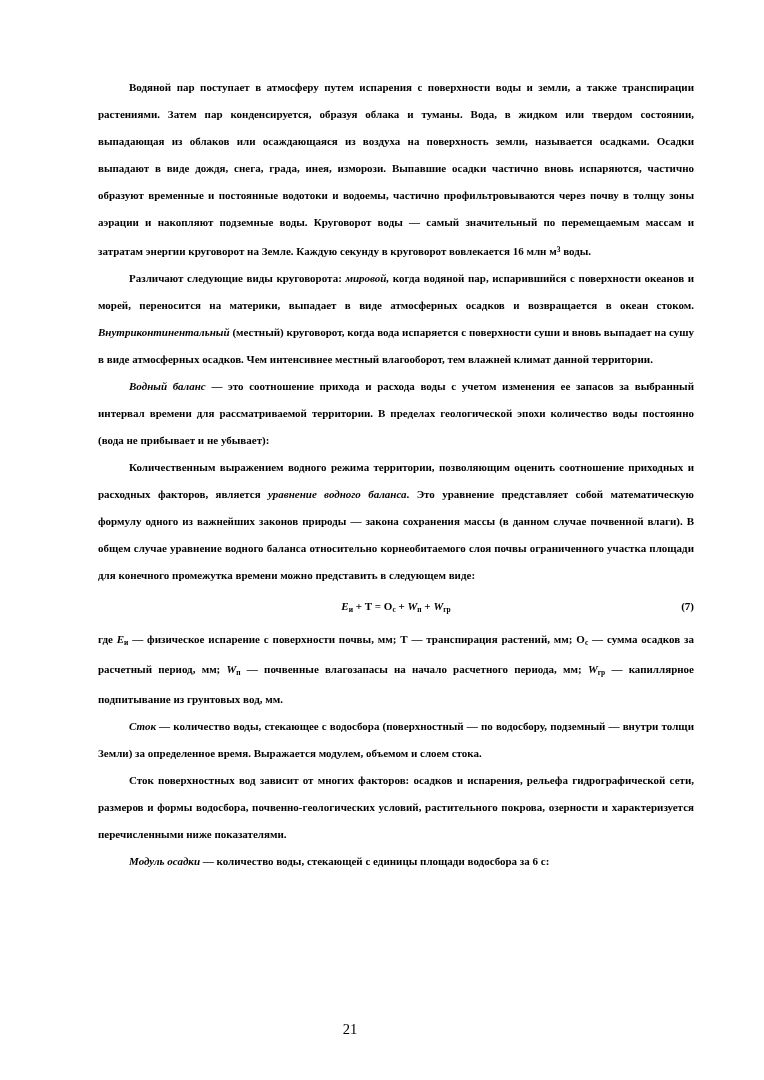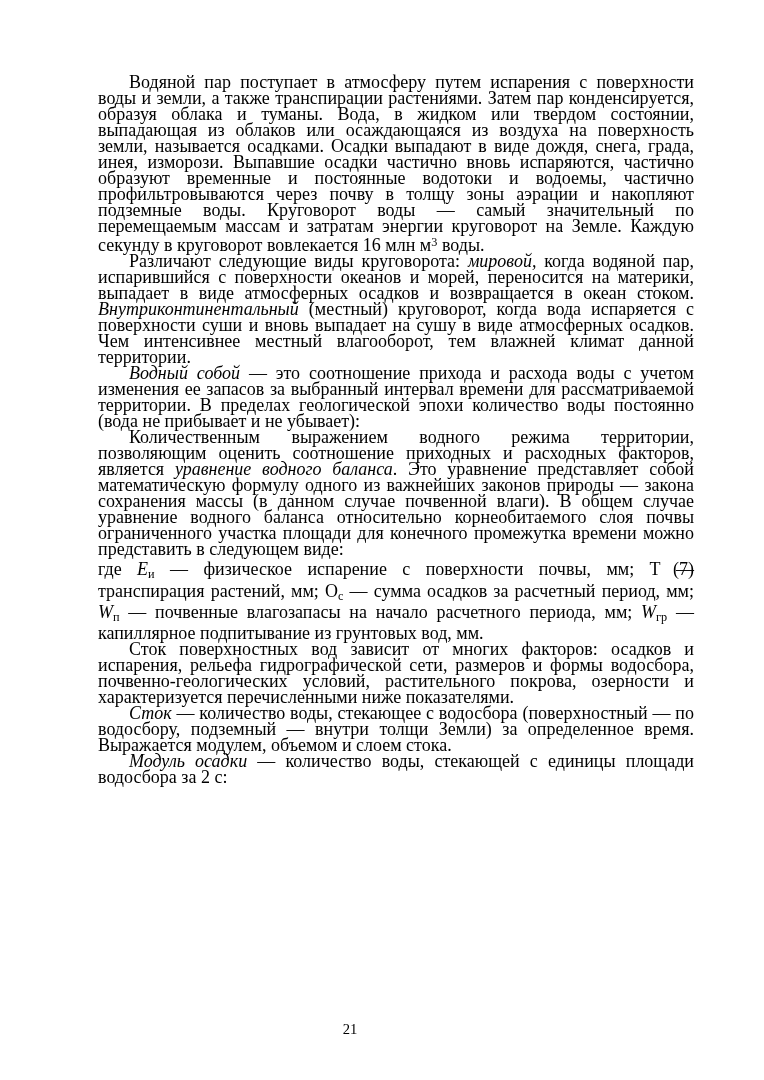--- a/index.html
+++ b/index.html
@@ -16,25 +16,26 @@
     overflow: hidden;
   }
   .page {
     box-sizing: border-box;
     width: 764px;
     height: 1080px;
     padding: 74px 70px 30px 98px;
     position: relative;
   }
   .body-text {
-    font-size: 18px;
-    line-height: 16px;
+    font-size: 11px;
+    line-height: 27px;
     text-align: justify;
     text-justify: inter-word;
     hyphens: manual;
+    font-weight: bold;
   }
   p {
     margin: 0;
     text-indent: 31px;
   }
   .noindent {
     text-indent: 0;
   }
   .eq-line {
     position: relative;
@@ -73,33 +74,34 @@
 </head>
 <body>
 
 <div class="page">
   <div class="body-text">
 
     <p><span>Водяной пар поступает в атмосферу путем испарения с поверхности воды и земли, а также транспирации растениями. Затем пар конденсируется, образуя облака и туманы. Вода, в жидком или твердом состоянии, выпадающая из облаков или осаждающаяся из воздуха на поверхность земли, называется осадками. Осадки выпадают в виде дождя, снега, града, инея, изморози. Выпавшие осадки частично вновь испаряются, частично образуют временные и постоянные водотоки и водоемы, частично профильтровываются через почву в толщу зоны аэрации и накопляют подземные воды. Круговорот воды — самый значительный по перемещаемым массам и затратам энергии круговорот на Земле. Каждую секунду в круговорот вовлекается 16 млн м</span><sup>3</sup><span> воды.</span></p>
 
     <p><span>Различают следующие виды круговорота: </span><i>мировой,</i><span> когда водяной пар, испарившийся с поверхности океанов и морей, переносится на материки, выпадает в виде атмосферных осадков и возвращается в океан стоком. </span><i>Внутриконтинентальный</i><span> (местный) круговорот, когда вода испаряется с поверхности суши и вновь выпадает на сушу в виде атмосферных осадков. Чем интенсивнее местный влагооборот, тем влажней климат данной территории.</span></p>
 
-    <p><i>Водный собой</i><span> — это соотношение прихода и расхода воды с учетом изменения ее запасов за выбранный интервал времени для рассматриваемой территории. В пределах геологической эпохи количество воды постоянно (вода не прибывает и не убывает):</span></p>
+    <p><i>Водный баланс</i><span> — это соотношение прихода и расхода воды с учетом изменения ее запасов за выбранный интервал времени для рассматриваемой территории. В пределах геологической эпохи количество воды постоянно (вода не прибывает и не убывает):</span></p>
 
 
 
     <p><span>Количественным выражением водного режима территории, позволяющим оценить соотношение приходных и расходных факторов, является </span><i>уравнение водного баланса</i><span>. Это уравнение представляет собой математическую формулу одного из важнейших законов природы — закона сохранения массы (в данном случае почвенной влаги). В общем случае уравнение водного баланса относительно корнеобитаемого слоя почвы ограниченного участка площади для конечного промежутка времени можно представить в следующем виде:</span></p>
 
     <p class="eq-line">
+      <span class="eq-body"><i>Е</i><sub>и</sub><span> + Т = О</span><sub>с</sub><span> + </span><i>W</i><sub>п</sub><span> + </span><i>W</i><sub>гр</sub></span>
       <span class="eq-num">(7)</span>
     </p>
 
     <p class="noindent"><span>где </span><i>Е</i><sub>и</sub><span> — физическое испарение с поверхности почвы, мм; Т — транспирация растений, мм; О</span><sub>с</sub><span> — сумма осадков за расчетный период, мм; </span><i>W</i><sub>п</sub><span> — почвенные влагозапасы на начало расчетного периода, мм; </span><i>W</i><sub>гр</sub><span> — капиллярное подпитывание из грунтовых вод, мм.</span></p>
 
+    <p><i>Сток</i><span> — количество воды, стекающее с водосбора (поверхностный — по водосбору, подземный — внутри толщи Земли) за определенное время. Выражается модулем, объемом и слоем стока.</span></p>
+
     <p>Сток поверхностных вод зависит от многих факторов: осадков и испарения, рельефа гидрографической сети, размеров и формы водосбора, почвенно-геологических условий, растительного покрова, озерности и характеризуется перечисленными ниже показателями.</p>
 
-    <p><i>Сток</i><span> — количество воды, стекающее с водосбора (поверхностный — по водосбору, подземный — внутри толщи Земли) за определенное время. Выражается модулем, объемом и слоем стока.</span></p>
-
-    <p><i>Модуль осадки</i><span> — количество воды, стекающей с единицы площади водосбора за 2 с:</span></p>
+    <p><i>Модуль осадки</i><span> — количество воды, стекающей с единицы площади водосбора за 6 с:</span></p>
 
   </div>
   <div class="pagenum">21</div>
 </div>
 
 </body></html>

